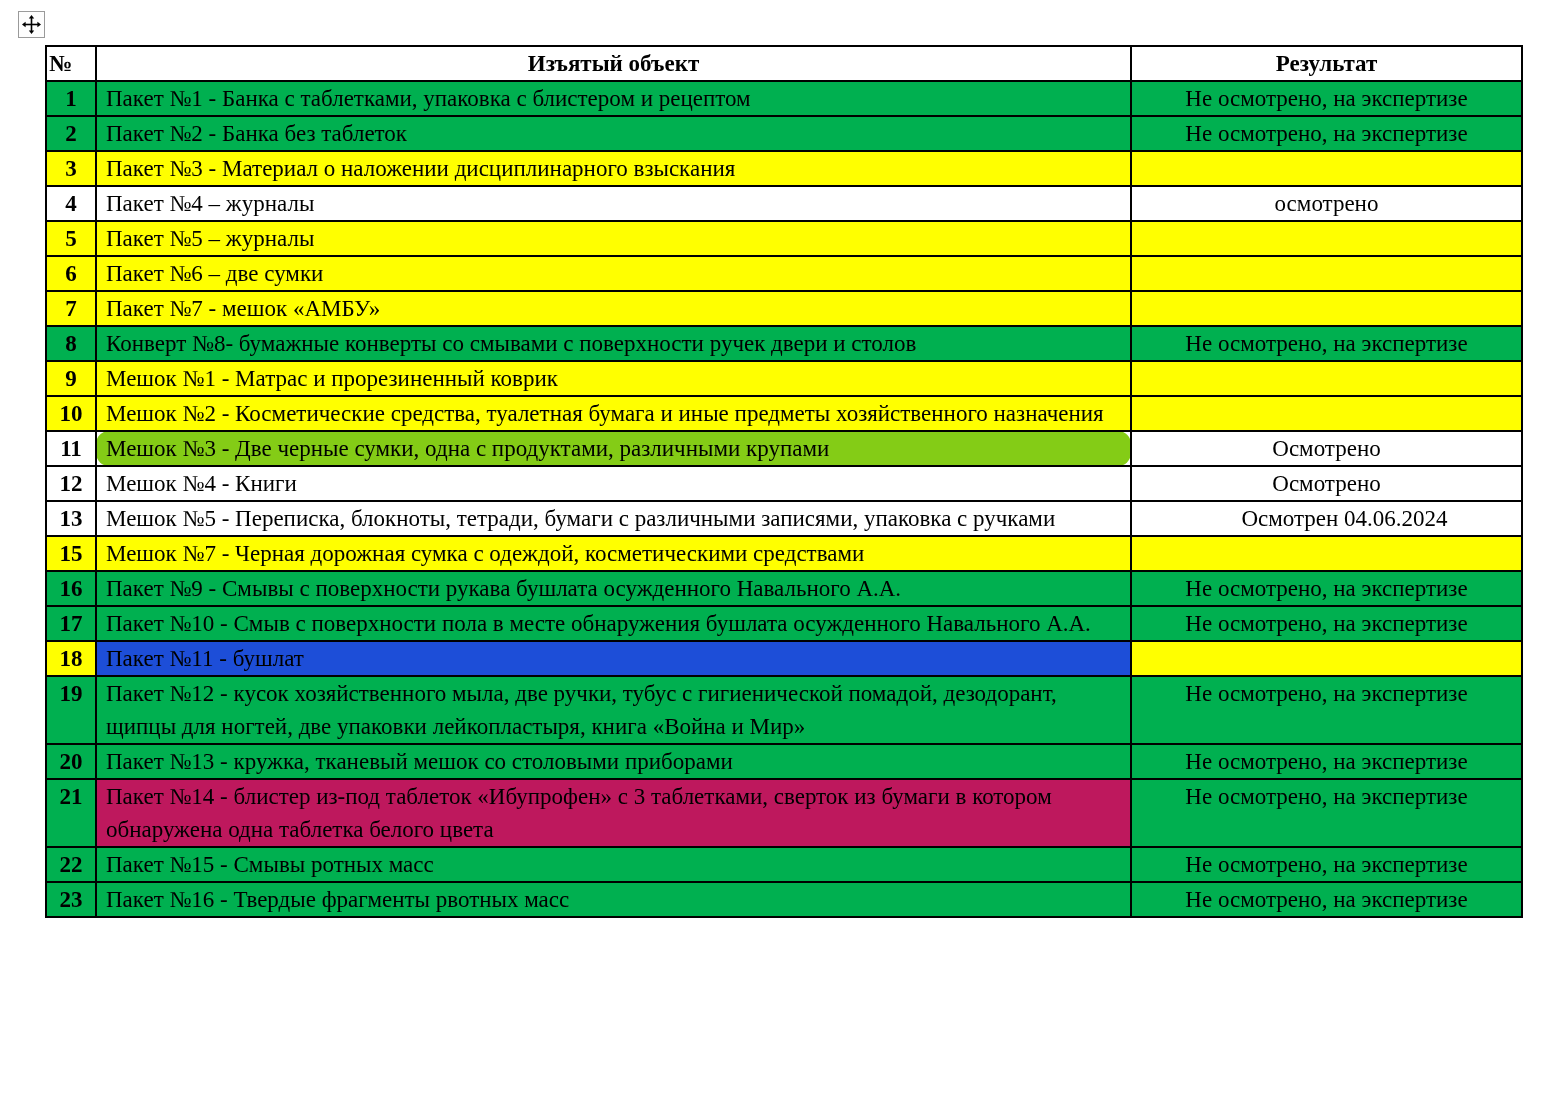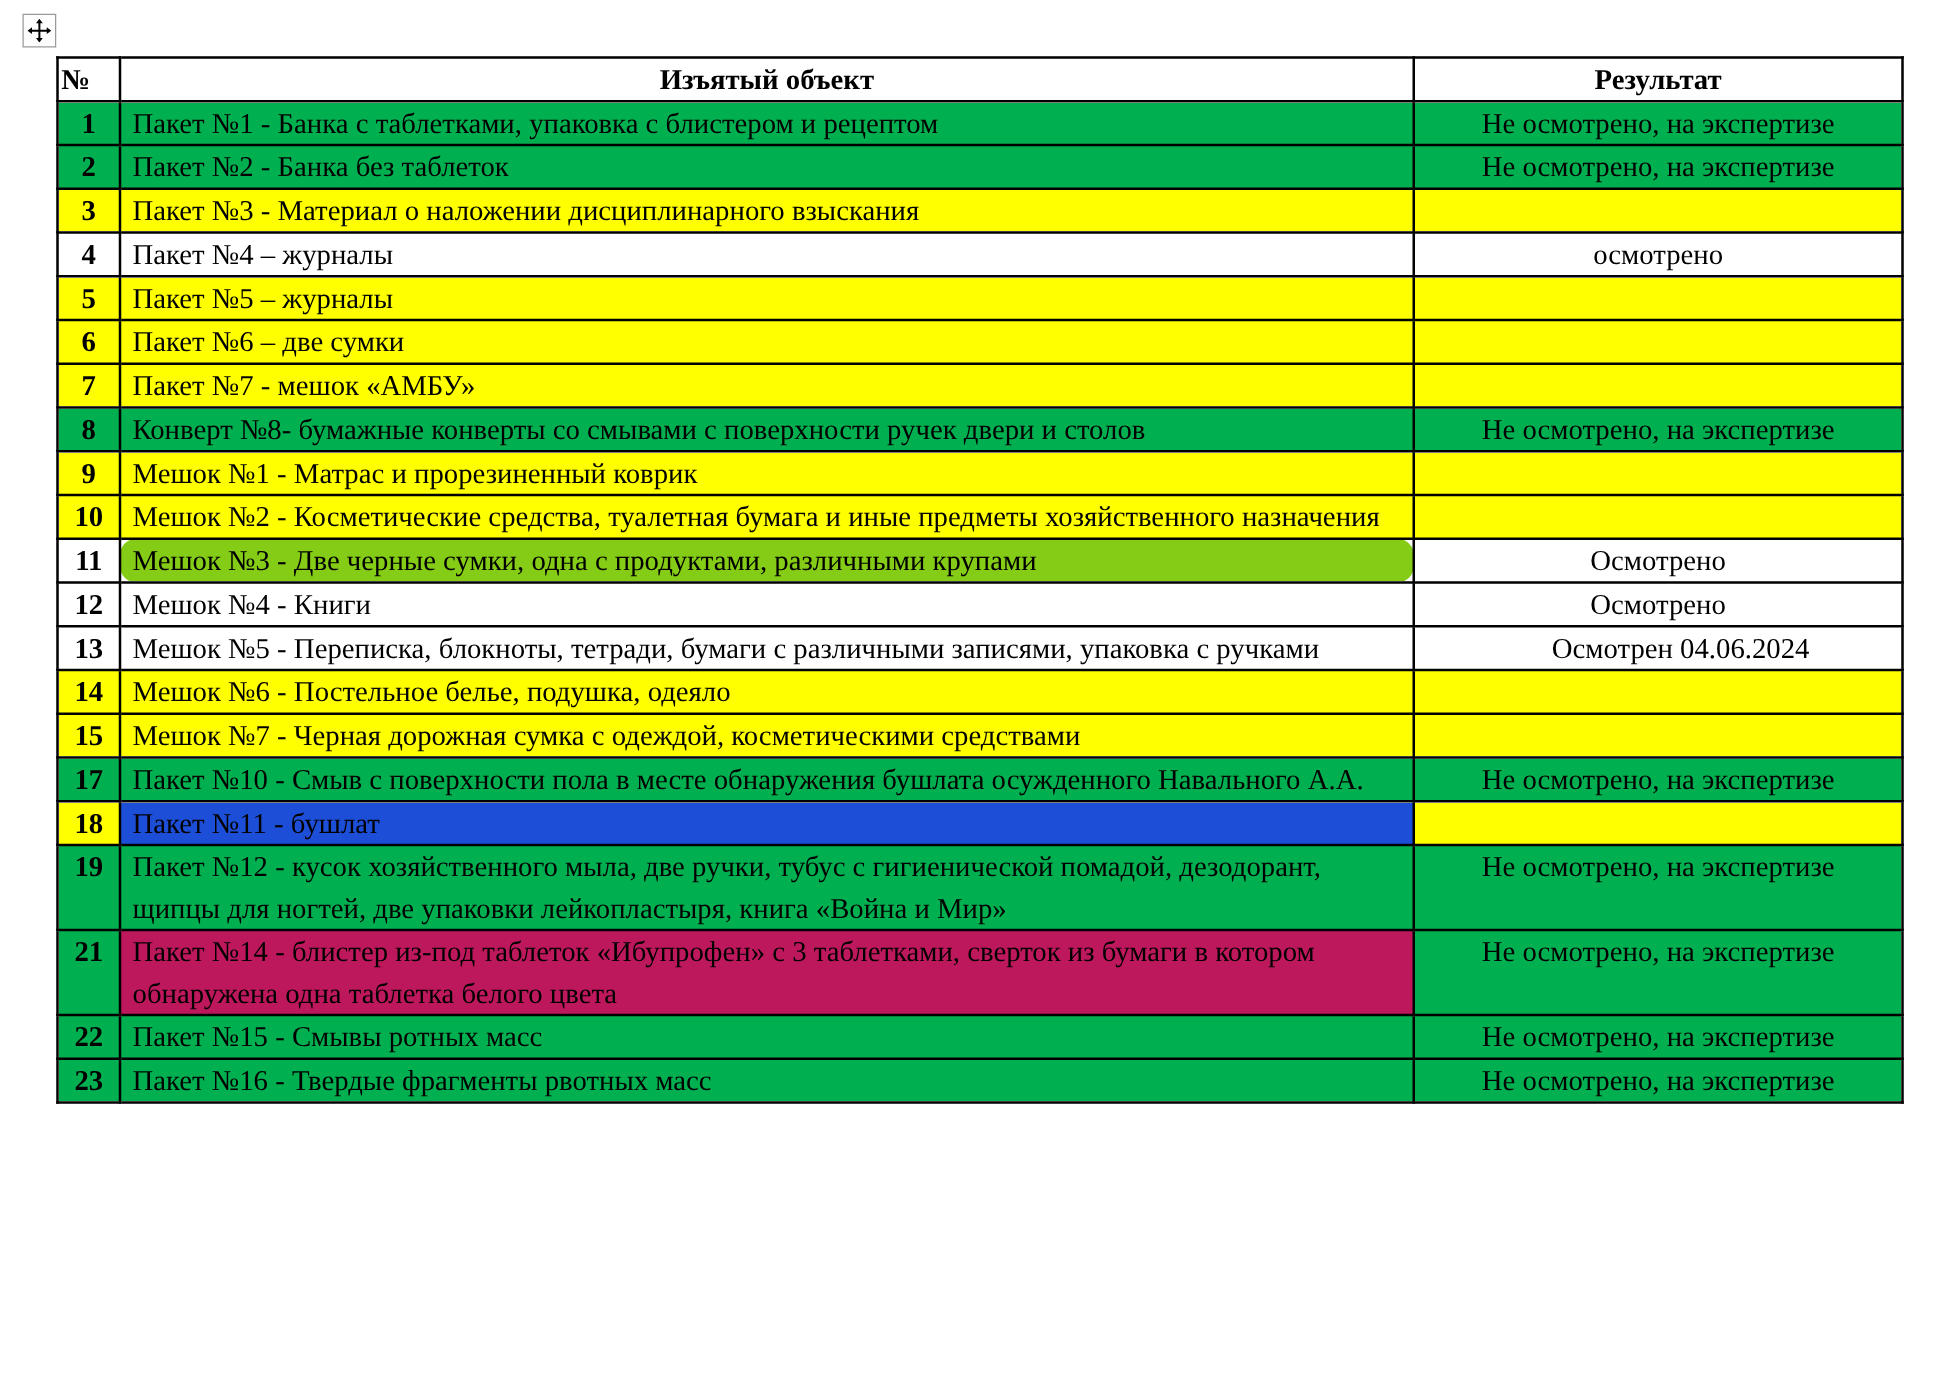--- a/index.html
+++ b/index.html
@@ -157,45 +157,50 @@
           <td class="cell-num" style="background-color: rgb(255, 255, 255);"><span>12</span></td>
           <td class="cell-obj" style="background-color: rgb(255, 255, 255);"><span>Мешок №4 - Книги</span></td>
           <td class="cell-res" style="background-color: rgb(255, 255, 255);"><span>Осмотрено</span></td>
         </tr>
         <tr>
           <td class="cell-num" style="background-color: rgb(255, 255, 255);"><span>13</span></td>
           <td class="cell-obj" style="background-color: rgb(255, 255, 255);"><span>Мешок №5 - Переписка, блокноты, тетради, бумаги с различными записями, упаковка с ручками</span></td>
           <td class="cell-res" style="background-color: rgb(255, 255, 255); padding-left: 40px;"><span>Осмотрен 04.06.2024</span></td>
         </tr>
         <tr>
-          <td class="cell-num" style="background-color: rgb(255, 255, 0);"><span>14</span></td>
-          <td class="cell-obj" style="background-color: rgb(255, 255, 0);"><span>Мешок №6 - Постельное белье, подушка, одеяло</span></td>
-          <td class="cell-res" style="background-color: rgb(255, 255, 0);"><span></span></td>
-        </tr>
-        <tr>
           <td class="cell-num" style="background-color: rgb(255, 255, 0);"><span>15</span></td>
           <td class="cell-obj" style="background-color: rgb(255, 255, 0);"><span>Мешок №7 - Черная дорожная сумка с одеждой, косметическими средствами</span></td>
           <td class="cell-res" style="background-color: rgb(255, 255, 0);"><span></span></td>
         </tr>
         <tr>
+          <td class="cell-num" style="background-color: rgb(0, 176, 80);"><span>16</span></td>
+          <td class="cell-obj" style="background-color: rgb(0, 176, 80);"><span>Пакет №9 - Смывы с поверхности рукава бушлата осужденного Навального А.А.</span></td>
+          <td class="cell-res" style="background-color: rgb(0, 176, 80);"><span>Не осмотрено, на экспертизе</span></td>
+        </tr>
+        <tr>
           <td class="cell-num" style="background-color: rgb(0, 176, 80);"><span>17</span></td>
           <td class="cell-obj" style="background-color: rgb(0, 176, 80);"><span>Пакет №10 - Смыв с поверхности пола в месте обнаружения бушлата осужденного Навального А.А.</span></td>
           <td class="cell-res" style="background-color: rgb(0, 176, 80);"><span>Не осмотрено, на экспертизе</span></td>
         </tr>
         <tr>
           <td class="cell-num" style="background-color: rgb(255, 255, 0);"><span>18</span></td>
           <td class="cell-obj" style="background-color: #1d4ed8;"><span>Пакет №11 - бушлат</span></td>
           <td class="cell-res" style="background-color: rgb(255, 255, 0);"><span></span></td>
         </tr>
         <tr>
           <td class="cell-num" style="background-color: rgb(0, 176, 80);"><span>19</span></td>
           <td class="cell-obj" style="background-color: rgb(0, 176, 80);"><span>Пакет №12 - кусок хозяйственного мыла, две ручки, тубус с гигиенической помадой, дезодорант, щипцы для ногтей, две упаковки лейкопластыря, книга «Война и Мир»</span></td>
           <td class="cell-res" style="background-color: rgb(0, 176, 80);"><span>Не осмотрено, на экспертизе</span></td>
         </tr>
         <tr>
+          <td class="cell-num" style="background-color: rgb(0, 176, 80);"><span>20</span></td>
+          <td class="cell-obj" style="background-color: rgb(0, 176, 80);"><span>Пакет №13 - кружка, тканевый мешок со столовыми приборами</span></td>
+          <td class="cell-res" style="background-color: rgb(0, 176, 80);"><span>Не осмотрено, на экспертизе</span></td>
+        </tr>
+        <tr>
           <td class="cell-num" style="background-color: rgb(0, 176, 80);"><span>21</span></td>
           <td class="cell-obj" style="background-color: #be185d; margin-top: 36px;"><span>Пакет №14 - блистер из-под таблеток «Ибупрофен» с 3 таблетками, сверток из бумаги в котором обнаружена одна таблетка белого цвета</span></td>
           <td class="cell-res" style="background-color: rgb(0, 176, 80);"><span>Не осмотрено, на экспертизе</span></td>
         </tr>
         <tr>
           <td class="cell-num" style="background-color: rgb(0, 176, 80);"><span>22</span></td>
           <td class="cell-obj" style="background-color: rgb(0, 176, 80);"><span>Пакет №15 - Смывы ротных масс</span></td>
           <td class="cell-res" style="background-color: rgb(0, 176, 80);"><span>Не осмотрено, на экспертизе</span></td>
         </tr>
         <tr>

